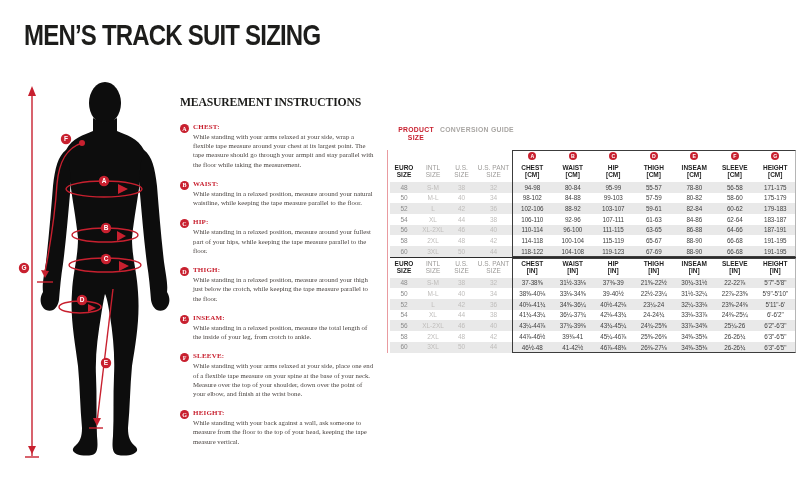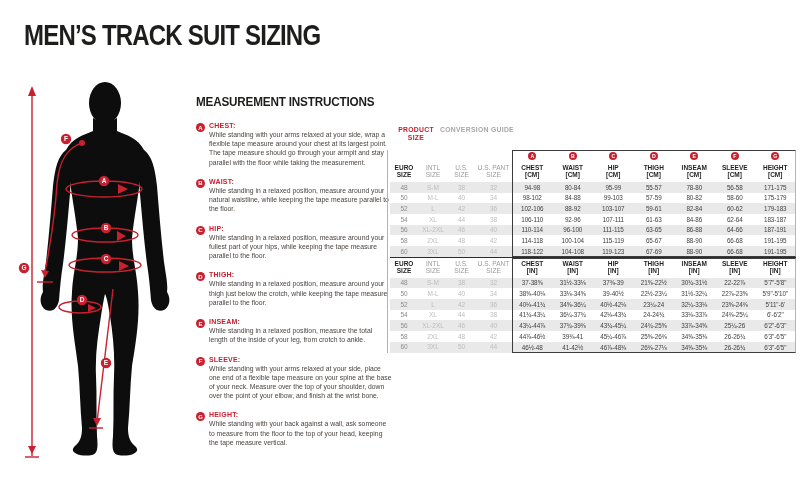--- a/index.html
+++ b/index.html
@@ -5,21 +5,21 @@
   :root{ --red:#c8202f; --ink:#1d1d1b; --gray:#9b9b9b; }
   *{box-sizing:border-box;}
   html,body{margin:0;padding:0;}
   body{width:800px;height:500px;background:#fff;position:relative;overflow:hidden;
        font-family:"Liberation Sans", sans-serif;}
   .title{position:absolute;left:24px;top:18px;font-size:30px;font-weight:800;color:var(--ink);
          letter-spacing:-1px;white-space:nowrap;transform:scaleX(.8);transform-origin:left top;}
   
   .figure{position:absolute;left:12px;top:76px;width:170px;height:414px;}
   
-  .instructions{position:absolute;left:196px;top:94px;width:196px;}
+  .instructions{position:absolute;left:180px;top:94px;width:196px;font-family:Liberation Serif, serif;}
   .instructions h2{margin:0 0 13px 0;font-size:13px;font-weight:800;color:var(--ink);
                    letter-spacing:-.2px;transform:scaleX(.9);transform-origin:left;white-space:nowrap;}
   .iitem{display:flex;margin-bottom:11px;}
   .ibadge{flex:0 0 9px;width:9px;height:9px;margin:1px 4px 0 0;border-radius:50%;background:var(--red);
           color:#fff;font-size:6px;font-weight:700;display:flex;align-items:center;justify-content:center;}
   .ibody{flex:1;}
   .ilabel{font-size:7px;font-weight:700;color:var(--red);letter-spacing:.2px;display:block;margin-bottom:1px;}
   .itext{font-size:6.8px;line-height:1.36;color:#4a4441;}
   
   .sizing-table{position:absolute;left:390px;top:126px;width:406px;font-size:6.5px;}

